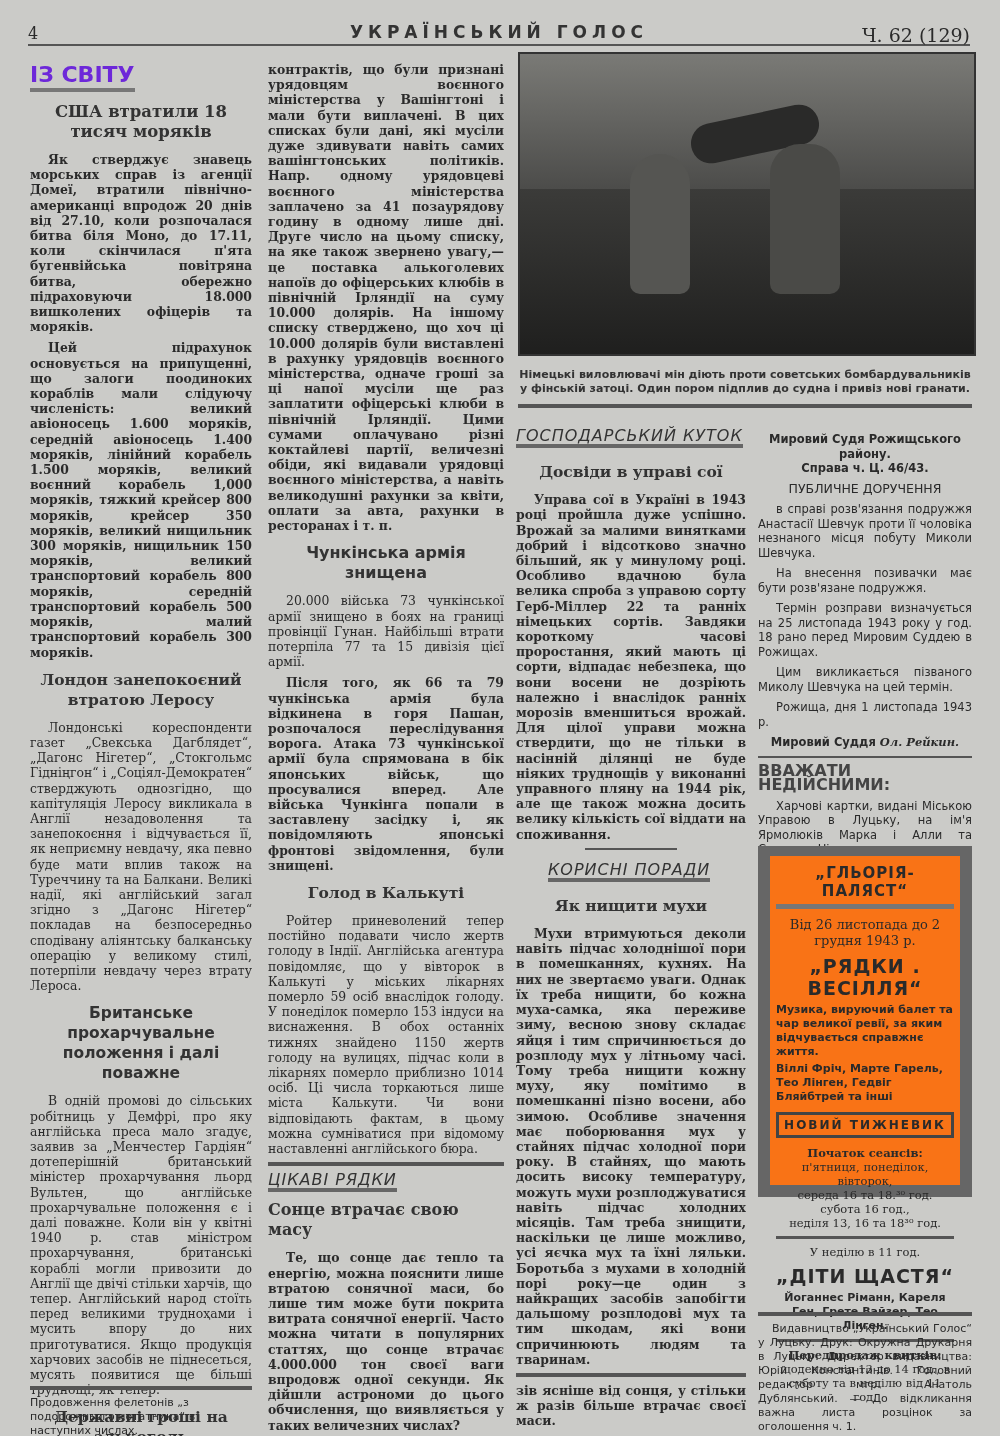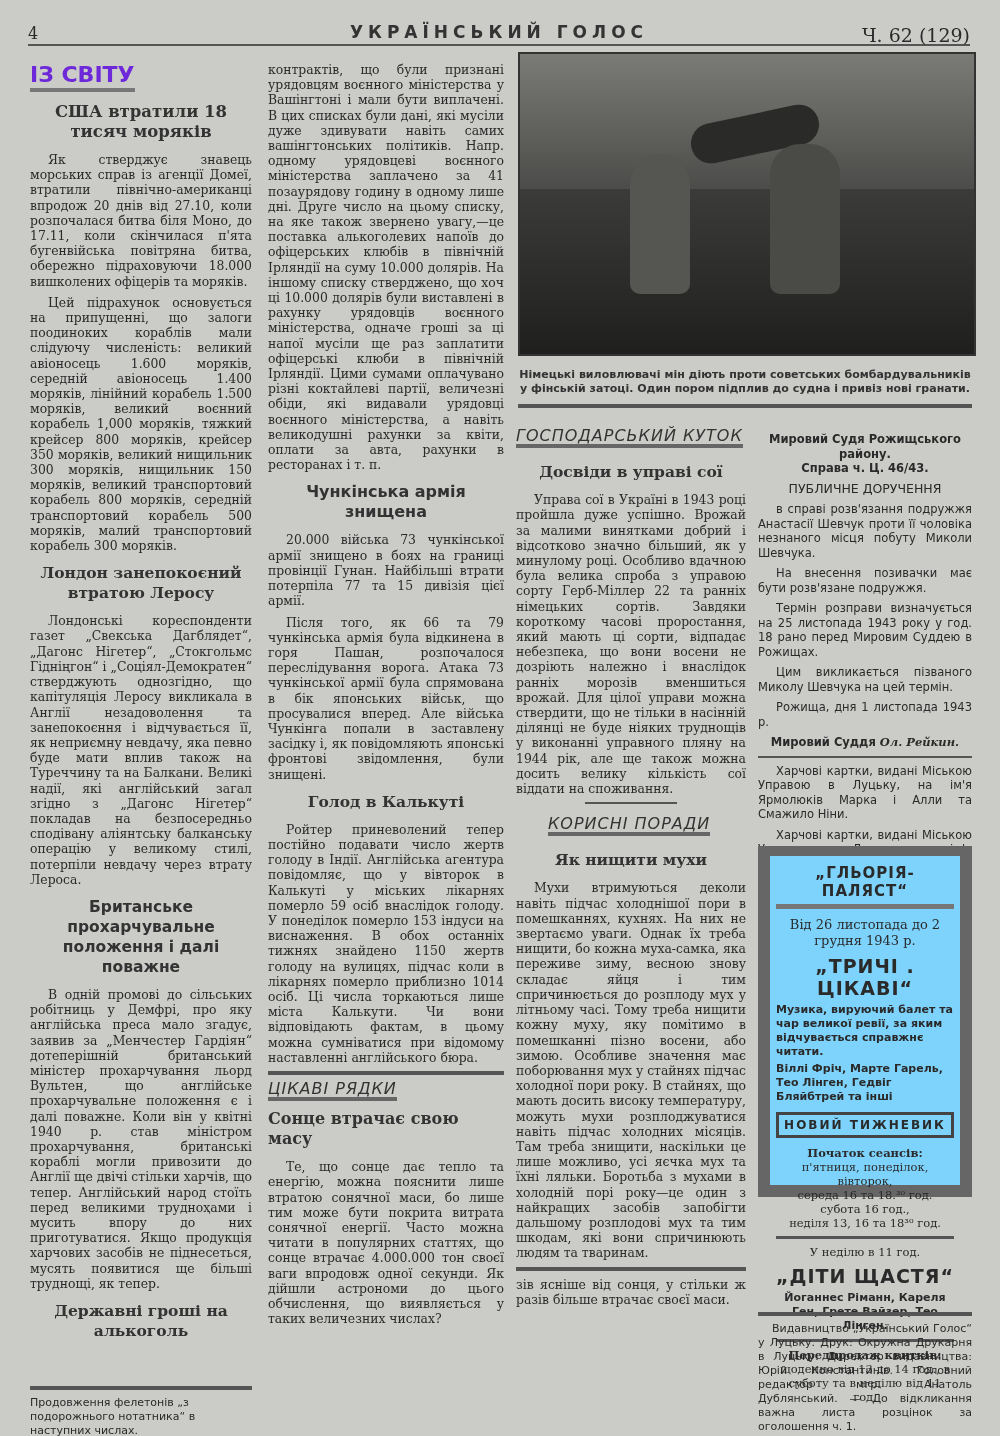--- a/index.html
+++ b/index.html
@@ -4,37 +4,37 @@
 <style>
   html,body{margin:0;padding:0;}
   body{width:1000px;height:1436px;background:#c9c9c6;color:#2a2a2a;font-family:"DejaVu Serif",serif;position:relative;overflow:hidden;}
   .page{position:absolute;left:0;top:0;width:1000px;height:1436px;background:#cbcbc8;}
   .masthead{position:absolute;top:22px;left:28px;right:30px;height:22px;border-bottom:2px solid #555;}
   .mh-num{position:absolute;left:0;top:2px;font-size:16px;font-family:"DejaVu Serif",serif;}
   .mh-title{position:absolute;left:0;right:0;text-align:center;top:0;font-family:"DejaVu Sans",sans-serif;font-weight:bold;letter-spacing:5px;font-size:17px;color:#333;}
   .mh-issue{position:absolute;right:0;top:2px;font-size:19px;}
   .col{position:absolute;font-size:12.4px;line-height:15.2px;text-align:justify;}
   .col p{margin:0 0 6px 0;text-indent:18px;}
-  .col p.b{font-weight:normal;}
+  .col p.b{font-weight:bold;}
   .h2{font-family:"DejaVu Serif",serif;font-weight:bold;font-size:15.5px;line-height:20px;text-align:center;margin:10px 0 10px 0;color:#333;}
   .rubric{font-family:"DejaVu Sans",sans-serif;font-style:italic;font-size:16px;letter-spacing:1px;color:#333;display:inline-block;border-bottom:4px solid #666;padding-bottom:1px;margin-bottom:4px;}
   .rubric-big{font-family:"DejaVu Sans",sans-serif;font-weight:bold;font-size:22px;color:#6d28d9;display:inline-block;border-bottom:4px solid #777;line-height:26px;}
   .rule{height:4px;background:#555;margin:6px 0;}
   .rule-thin{height:2px;background:#555;margin:6px 30%;}
   .photo{position:absolute;left:518px;top:52px;width:454px;height:300px;background:
     radial-gradient(ellipse at 40% 35%, #9a9a96 0%, #6a6a66 35%, #3a3a38 70%, #222 100%);
     border:2px solid #333;}
   .photo .sky{position:absolute;left:0;top:0;width:100%;height:45%;background:linear-gradient(#7a7a76,#4c4c4a);}
   .photo .ground{position:absolute;left:0;bottom:0;width:100%;height:55%;background:linear-gradient(#3b3b39,#1f1f1e);}
   .photo .mine{position:absolute;left:170px;top:60px;width:130px;height:40px;background:#2a2a29;border-radius:20px;transform:rotate(-12deg);}
   .photo .fig1{position:absolute;left:110px;top:100px;width:60px;height:140px;background:#555552;border-radius:30px 30px 10px 10px;}
   .photo .fig2{position:absolute;left:250px;top:90px;width:70px;height:150px;background:#4a4a47;border-radius:30px 30px 10px 10px;}
   .caption{position:absolute;left:518px;top:368px;width:454px;font-family:"DejaVu Sans",sans-serif;font-size:11px;line-height:14px;text-align:center;font-weight:bold;color:#333;}
   .sans{font-family:"DejaVu Sans",sans-serif;}
-  .ad{position:absolute;left:758px;top:846px;width:214px;height:351px;border:12px solid #666;box-sizing:border-box;border-top-width:10px;background:#7dd3fc;}
+  .ad{position:absolute;left:758px;top:846px;width:214px;height:351px;border:12px solid #666;box-sizing:border-box;border-top-width:10px;background:#f97316;}
   .ad .inner{padding:4px 6px;text-align:center;font-family:"DejaVu Sans",sans-serif;}
   .ad .cinema{font-weight:bold;font-size:15px;letter-spacing:1px;border-bottom:5px solid #777;padding-bottom:4px;margin:4px 0 8px;}
   .ad .date{font-family:"DejaVu Serif",serif;font-size:13px;line-height:16px;}
   .ad .film{font-weight:bold;font-size:19px;letter-spacing:1px;margin:6px 0 4px;}
   .ad .desc{font-size:11px;line-height:14px;font-weight:bold;text-align:left;}
   .ad .box{border:3px solid #444;font-weight:bold;font-size:12px;letter-spacing:2px;padding:3px 0;margin:8px 0;}
   .ad .sched{font-family:"DejaVu Serif",serif;font-size:11.5px;line-height:14px;}
   .ad .hr{height:3px;background:#555;margin:6px 0;}
   .footer-note{font-family:"DejaVu Sans",sans-serif;font-size:11px;line-height:14px;}
 </style>
@@ -123,31 +123,32 @@
     <p>в справі розв'язання подружжя Анастасії Шевчук проти її чоловіка незнаного місця побуту Миколи Шевчука.</p>
     <p>На внесення позивачки має бути розв'язане подружжя.</p>
     <p>Термін розправи визначується на 25 листопада 1943 року у год. 18 рано перед Мировим Суддею в Рожищах.</p>
     <p>Цим викликається пізваного Миколу Шевчука на цей термін.</p>
     <p>Рожища, дня 1 листопада 1943 р.</p>
     <div style="text-align:center;font-weight:bold;">
       <span>Мировий Суддя</span>
       <span style="font-family:'DejaVu Serif',serif;font-style:italic;">Ол. Рейкин.</span>
     </div>
     <div class="rule" style="height:2px;"></div>
+    <div style="font-weight:bold;font-size:16px;margin:6px 0;color:#444;">ВВАЖАТИ НЕДІЙСНИМИ:</div>
     <p>Харчові картки, видані Міською Управою в Луцьку, на ім'я Ярмолюків Марка і Алли та Смажило Ніни.</p>
     <p>Харчові картки, видані Міською Управою в Луцьку, на ім'я Сіцінських Єлизавети і Антонія.</p>
     <p>Тимчасову посвідку ч. 463, видану Районовою Управою в Луцьку, на ім'я Григорія Яцюка.</p>
   </div>
 
   <div class="ad">
     <div class="inner">
       <div class="cinema">„ГЛЬОРІЯ-ПАЛЯСТ“</div>
       <div class="date">Від 26 листопада до 2 грудня 1943 р.</div>
-      <div class="film">„ТРИЧІ . ЦІКАВІ“</div>
-      <div class="desc">Музика, вируючий балет та чар великої ревії, за яким відчувається справжнє читати.</div>
+      <div class="film">„РЯДКИ . ВЕСІЛЛЯ“</div>
+      <div class="desc">Музика, вируючий балет та чар великої ревії, за яким відчувається справжнє життя.</div>
       <div class="desc" style="margin-top:3px;">Віллі Фріч, Марте Гарель, Тео Лінген, Гедвіг Бляйбтрей та інші</div>
       <div class="box">НОВИЙ ТИЖНЕВИК</div>
       <div class="sched" style="font-weight:bold;">Початок сеансів:</div>
       <div class="sched">п'ятниця, понеділок, вівторок,</div>
       <div class="sched">середа 16 та 18.³⁰ год.</div>
       <div class="sched">субота 16 год.,</div>
       <div class="sched">неділя 13, 16 та 18³⁰ год.</div>
       <div class="hr"></div>
       <div class="sched">У неділю в 11 год.</div>
       <div class="film">„ДІТИ ЩАСТЯ“</div>

